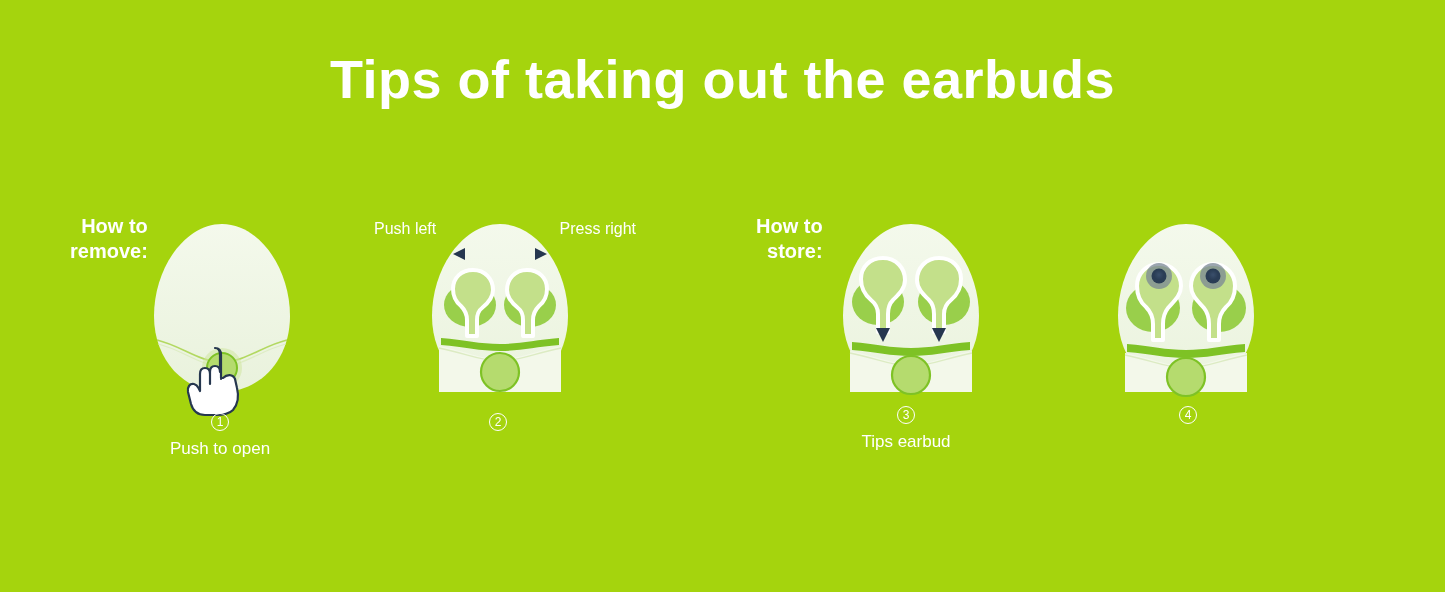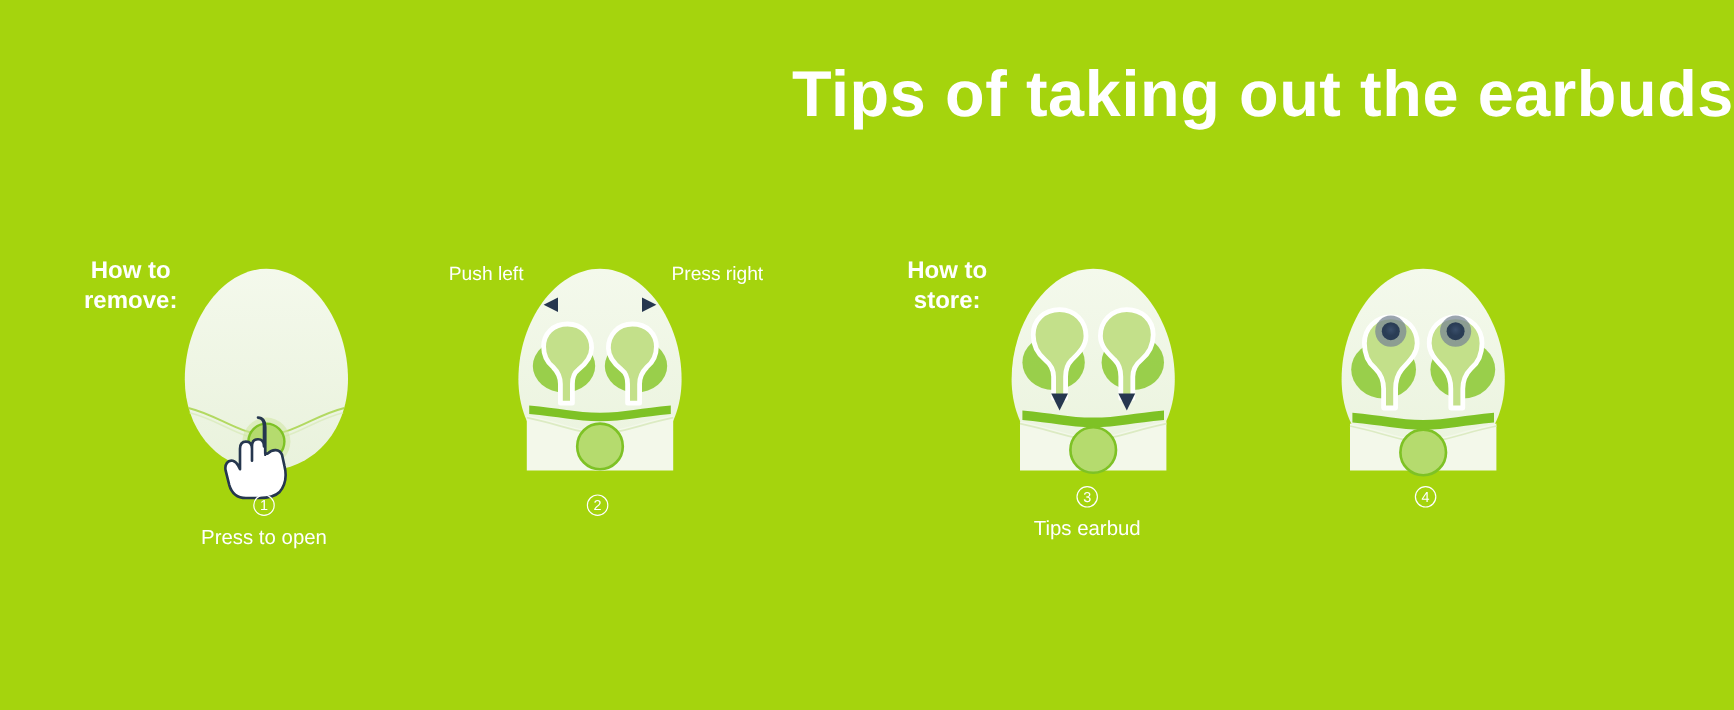--- a/index.html
+++ b/index.html
@@ -17,21 +17,21 @@
     position: relative;
     -webkit-font-smoothing: antialiased;
   }
 
   
   .page-title {
     position: absolute;
     top: 50px;
     left: 0;
     width: 1445px;
-    text-align: right;
+    text-align: center;
     color: #ffffff;
     font-size: 54px;
     font-weight: 700;
     letter-spacing: 0.5px;
     line-height: 1.1;
     white-space: nowrap;
   }
 
   
   .panel {
@@ -48,21 +48,21 @@
   
   .section-label {
     position: absolute;
     top: 14px;
     left: 0;
     color: #ffffff;
     font-size: 20px;
     font-weight: 700;
     line-height: 1.25;
     white-space: pre-line;
-    text-align: center;
+    text-align: right;
   }
 
   
   .side-label {
     position: absolute;
     top: 20px;
     color: #ffffff;
     font-size: 16px;
     font-weight: 400;
     white-space: nowrap;
@@ -175,21 +175,21 @@
                L 35 11
                C 35 7 33 4 30 4 Z" fill="#ffffff" stroke="#26374f" stroke-width="2.2" stroke-linejoin="round"></path>
       <path d="M25 40 L 25 28" fill="none" stroke="#26374f" stroke-width="1.6"></path>
       <path d="M15 47 L 15 32" fill="none" stroke="#26374f" stroke-width="1.6"></path>
       <path d="M36 36 L 36 12" fill="none" stroke="#26374f" stroke-width="1.6"></path>
     </svg>
   </div>
 
   <div class="caption-block">
     <div class="step-badge">1</div>
-    <div class="caption-text">Press to open</div>
+    <div class="caption-text">Push to open</div>
   </div>
 </div>
 
 <div class="panel panel-2">
 
   <div class="side-label left">Push left</div>
   <div class="side-label right">Press right</div>
 
   <div class="case-wrap">
     <svg class="case-svg" width="150" height="180" viewBox="0 0 150 180">

